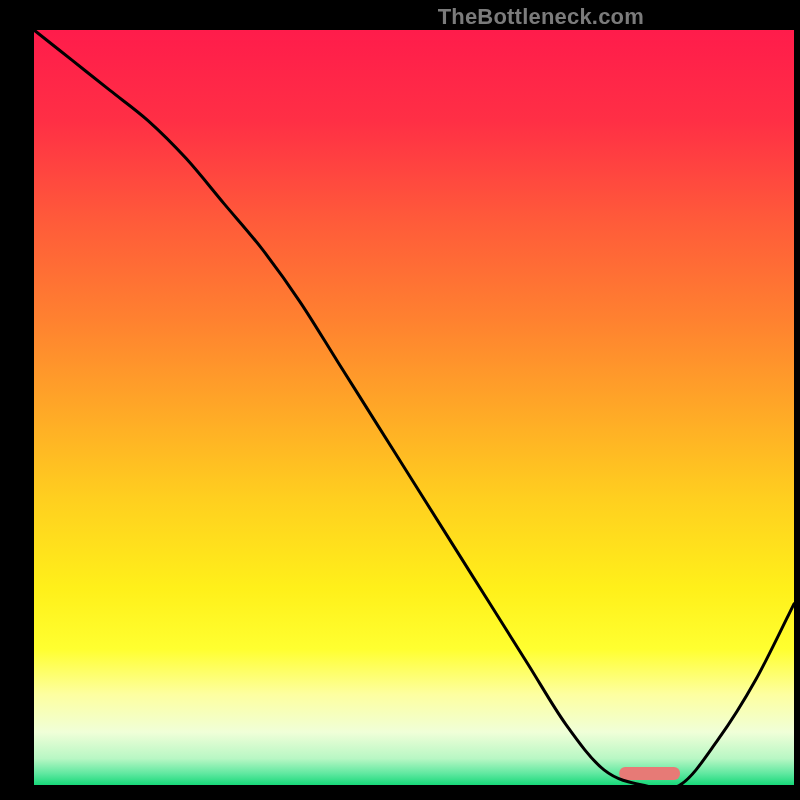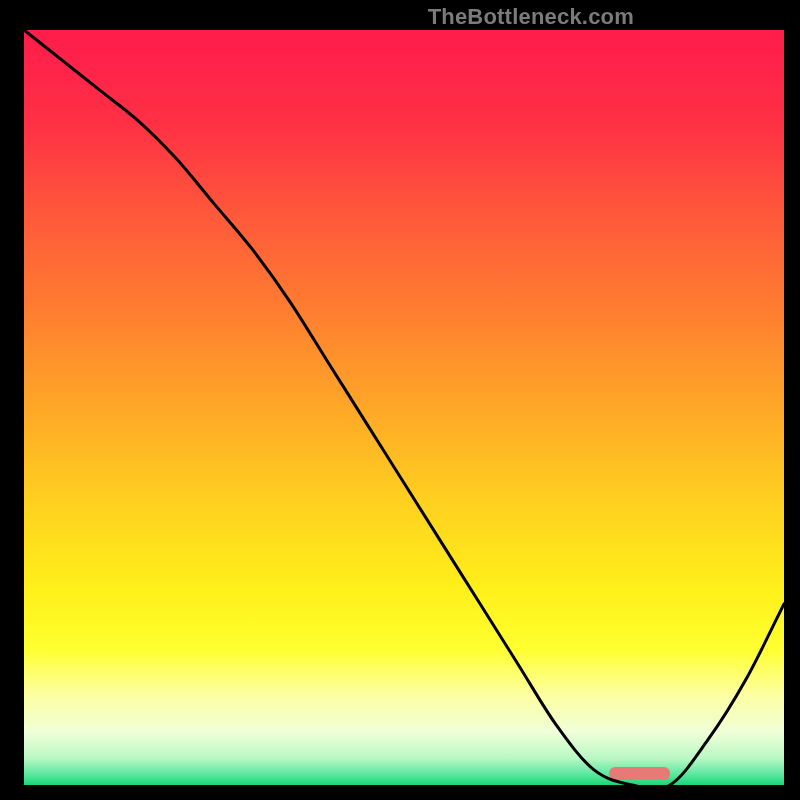--- a/index.html
+++ b/index.html
@@ -5,21 +5,21 @@
   html, body {
     margin: 0;
     padding: 0;
     width: 800px;
     height: 800px;
     background: #000;
     overflow: hidden;
   }
   .frame {
     position: absolute;
-    left: 4px;
+    left: 14px;
     top: 0;
     width: 644px;
     height: 800px;
     background: #000;
   }
   .watermark {
     position: absolute;
     top: 4px;
     right: 14px;
     font-family: Arial, Helvetica, sans-serif;

